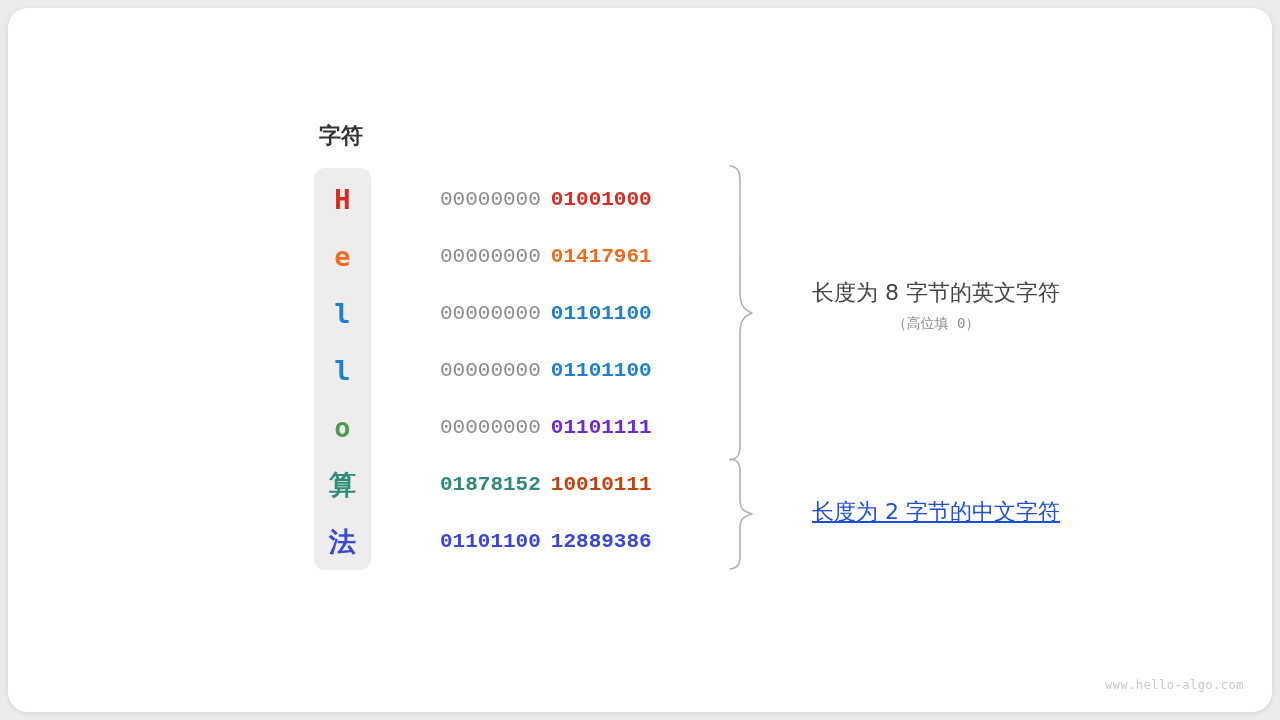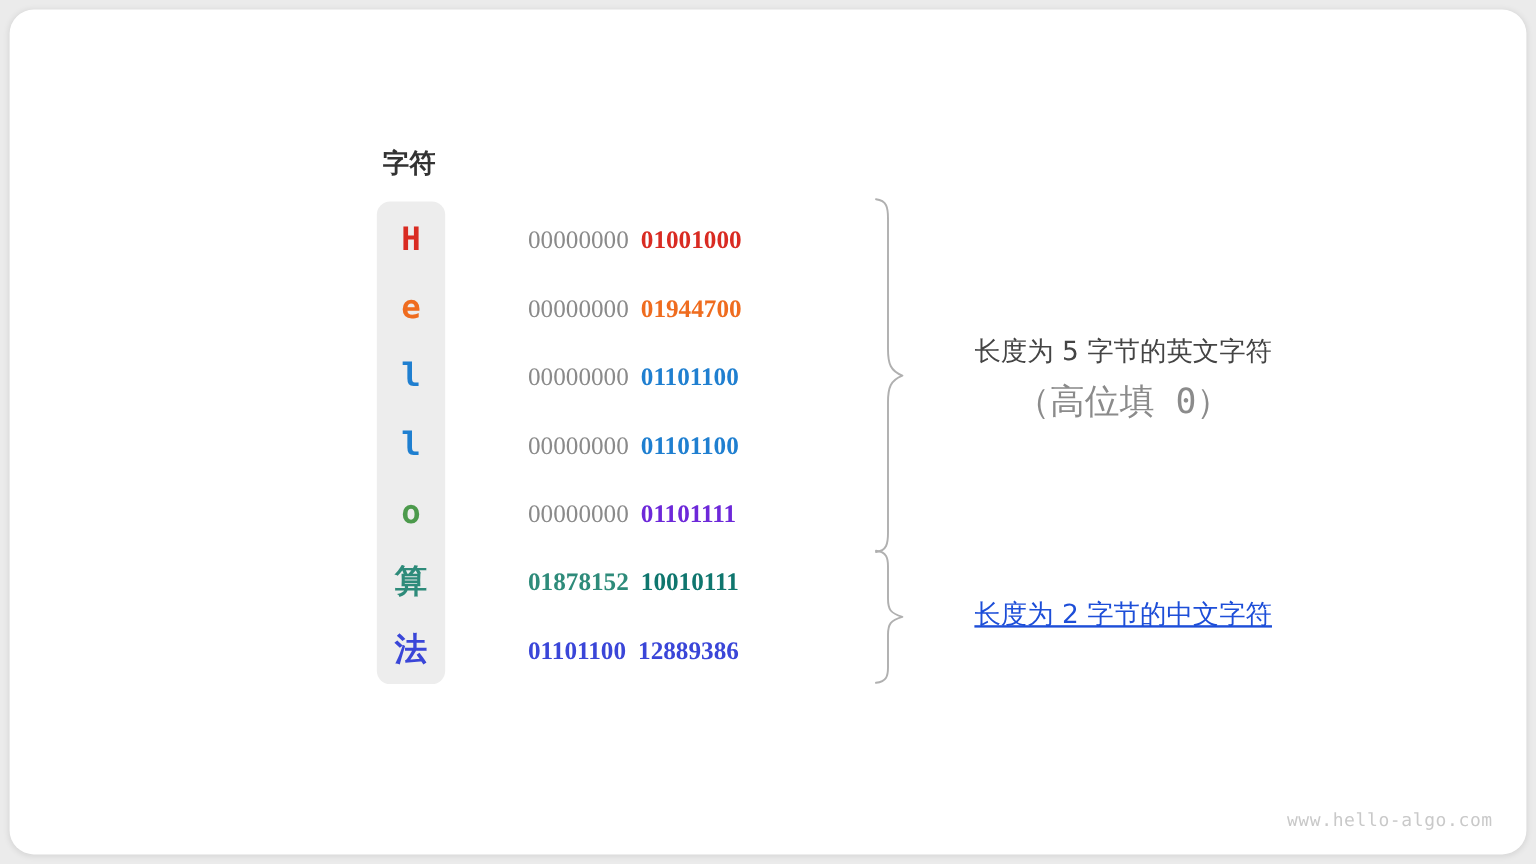--- a/index.html
+++ b/index.html
@@ -76,21 +76,21 @@
     font-size: 27px;
   }
 
   
   .bin-row {
     position: absolute;
     left: 432px;
     width: 251px;
     height: 30px;
     line-height: 30px;
-    font-family: Liberation Serif, serif;
+    font-family: Liberation Mono, monospace;
     font-size: 21px;
     font-weight: bold;
     white-space: nowrap;
     text-align: left;
   }
   .byte-hi { color: #8a8a8a; font-weight: normal; }
   .byte-gap { display: inline-block; width: 10px; }
 
   
   .brace {
@@ -103,59 +103,59 @@
     position: absolute;
     text-align: center;
     white-space: nowrap;
     font-family: "DejaVu Sans", "Liberation Sans", sans-serif;
   }
   .annot-main {
     font-size: 22px;
     color: #444444;
   }
   .annot-sub {
-    font-size: 29px;
+    font-size: 14px;
     color: #8b8b8b;
     font-family: "DejaVu Sans Mono", "Liberation Mono", monospace;
   }
 
   
   .watermark {
     position: absolute;
     right: 28px;
     bottom: 20px;
     font-family: "DejaVu Sans Mono", "Liberation Mono", monospace;
-    font-size: 15px;
+    font-size: 12px;
     color: #c9c9c9;
     letter-spacing: 0.5px;
     white-space: nowrap;
   }
 </style>
 </head>
 <body style="background: rgb(235, 235, 235);">
 
 <div class="card" style="background: rgb(255, 255, 255);">
 
   <div class="hdr hdr-char">字符</div>
 
   <div class="char-pill"></div>
 
   <div id="rows-host">
       <div class="char-cell" style="top: 176px; color: rgb(217, 43, 34);">H</div>
       <div class="bin-row" style="top: 177px;"><span class="byte-hi" style="color: rgb(138, 138, 138);">00000000</span><span class="byte-gap"></span><span style="color: rgb(217, 43, 34);">01001000</span></div>
       <div class="char-cell" style="top: 233px; color: rgb(239, 108, 31);">e</div>
-      <div class="bin-row" style="top: 234px;"><span class="byte-hi" style="color: rgb(138, 138, 138);">00000000</span><span class="byte-gap"></span><span style="color: rgb(239, 108, 31);">01944700</span></div>
+      <div class="bin-row" style="top: 234px;"><span class="byte-hi" style="color: rgb(138, 138, 138);">00000000</span><span class="byte-gap"></span><span style="color: rgb(239, 108, 31);">01417961</span></div>
       <div class="char-cell" style="top: 290px; color: rgb(31, 127, 208);">l</div>
       <div class="bin-row" style="top: 291px;"><span class="byte-hi" style="color: rgb(138, 138, 138);">00000000</span><span class="byte-gap"></span><span style="color: rgb(31, 127, 208);">01101100</span></div>
       <div class="char-cell" style="top: 347px; color: rgb(31, 127, 208);">l</div>
       <div class="bin-row" style="top: 348px;"><span class="byte-hi" style="color: rgb(138, 138, 138);">00000000</span><span class="byte-gap"></span><span style="color: rgb(31, 127, 208);">01101100</span></div>
       <div class="char-cell" style="top: 404px; color: rgb(76, 154, 76);">o</div>
       <div class="bin-row" style="top: 405px;"><span class="byte-hi" style="color: rgb(138, 138, 138);">00000000</span><span class="byte-gap"></span><span style="color: #6d28d9;">01101111</span></div>
       <div class="char-cell cjk" style="top: 461px; color: rgb(46, 139, 122);">算</div>
-      <div class="bin-row" style="top: 462px;"><span class="byte-hi" style="color: rgb(46, 139, 122); font-weight: bold;">01878152</span><span class="byte-gap"></span><span style="color: #0f766e;">10010111</span></div>
+      <div class="bin-row" style="top: 462px;"><span class="byte-hi" style="color: rgb(46, 139, 122); font-weight: bold;">01878152</span><span class="byte-gap"></span><span style="color: #c2410c;">10010111</span></div>
       <div class="char-cell cjk" style="top: 518px; color: rgb(58, 70, 216);">法</div>
       <div class="bin-row" style="top: 519px;"><span class="byte-hi" style="color: rgb(58, 70, 216); font-weight: bold;">01101100</span><span class="byte-gap"></span><span style="color: rgb(58, 70, 216);">12889386</span></div>
     </div>
 
   <svg class="brace" style="left:710px; top:155px;" width="50" height="300" viewBox="0 0 50 300">
     <path id="brace1-path" d="M 12 3
              C 21 4, 22 10, 22 19
              L 22 128
              C 22 140, 24 146, 34 150
              C 24 154, 22 160, 22 172
@@ -166,20 +166,20 @@
   <svg class="brace" style="left:710px; top:448px;" width="50" height="116" viewBox="0 0 50 116">
     <path id="brace2-path" d="M 12 3
              C 21 4, 22 9, 22 16
              L 22 43
              C 22 52, 24 55, 34 58
              C 24 61, 22 64, 22 73
              L 22 100
              C 22 107, 21 112, 12 113" fill="none" stroke="#b0b0b0" stroke-width="1.6" stroke-linecap="round" stroke-linejoin="round"></path>
   </svg>
 
-  <div class="annot annot-main" style="left: 768px; top: 270px; width: 320px; color: rgb(68, 68, 68);">长度为 5 字节的英文字符</div>
+  <div class="annot annot-main" style="left: 768px; top: 270px; width: 320px; color: rgb(68, 68, 68);">长度为 8 字节的英文字符</div>
   <div class="annot annot-sub" style="left: 768px; top: 307px; width: 320px; color: rgb(139, 139, 139);">（高位填 0）</div>
 
   <div class="annot annot-main" style="left: 768px; top: 489px; width: 320px; color: #1d4ed8; text-decoration: underline;">长度为 2 字节的中文字符</div>
 
   <div class="watermark">www.hello-algo.com</div>
 
 </div>
 
 </body></html>

